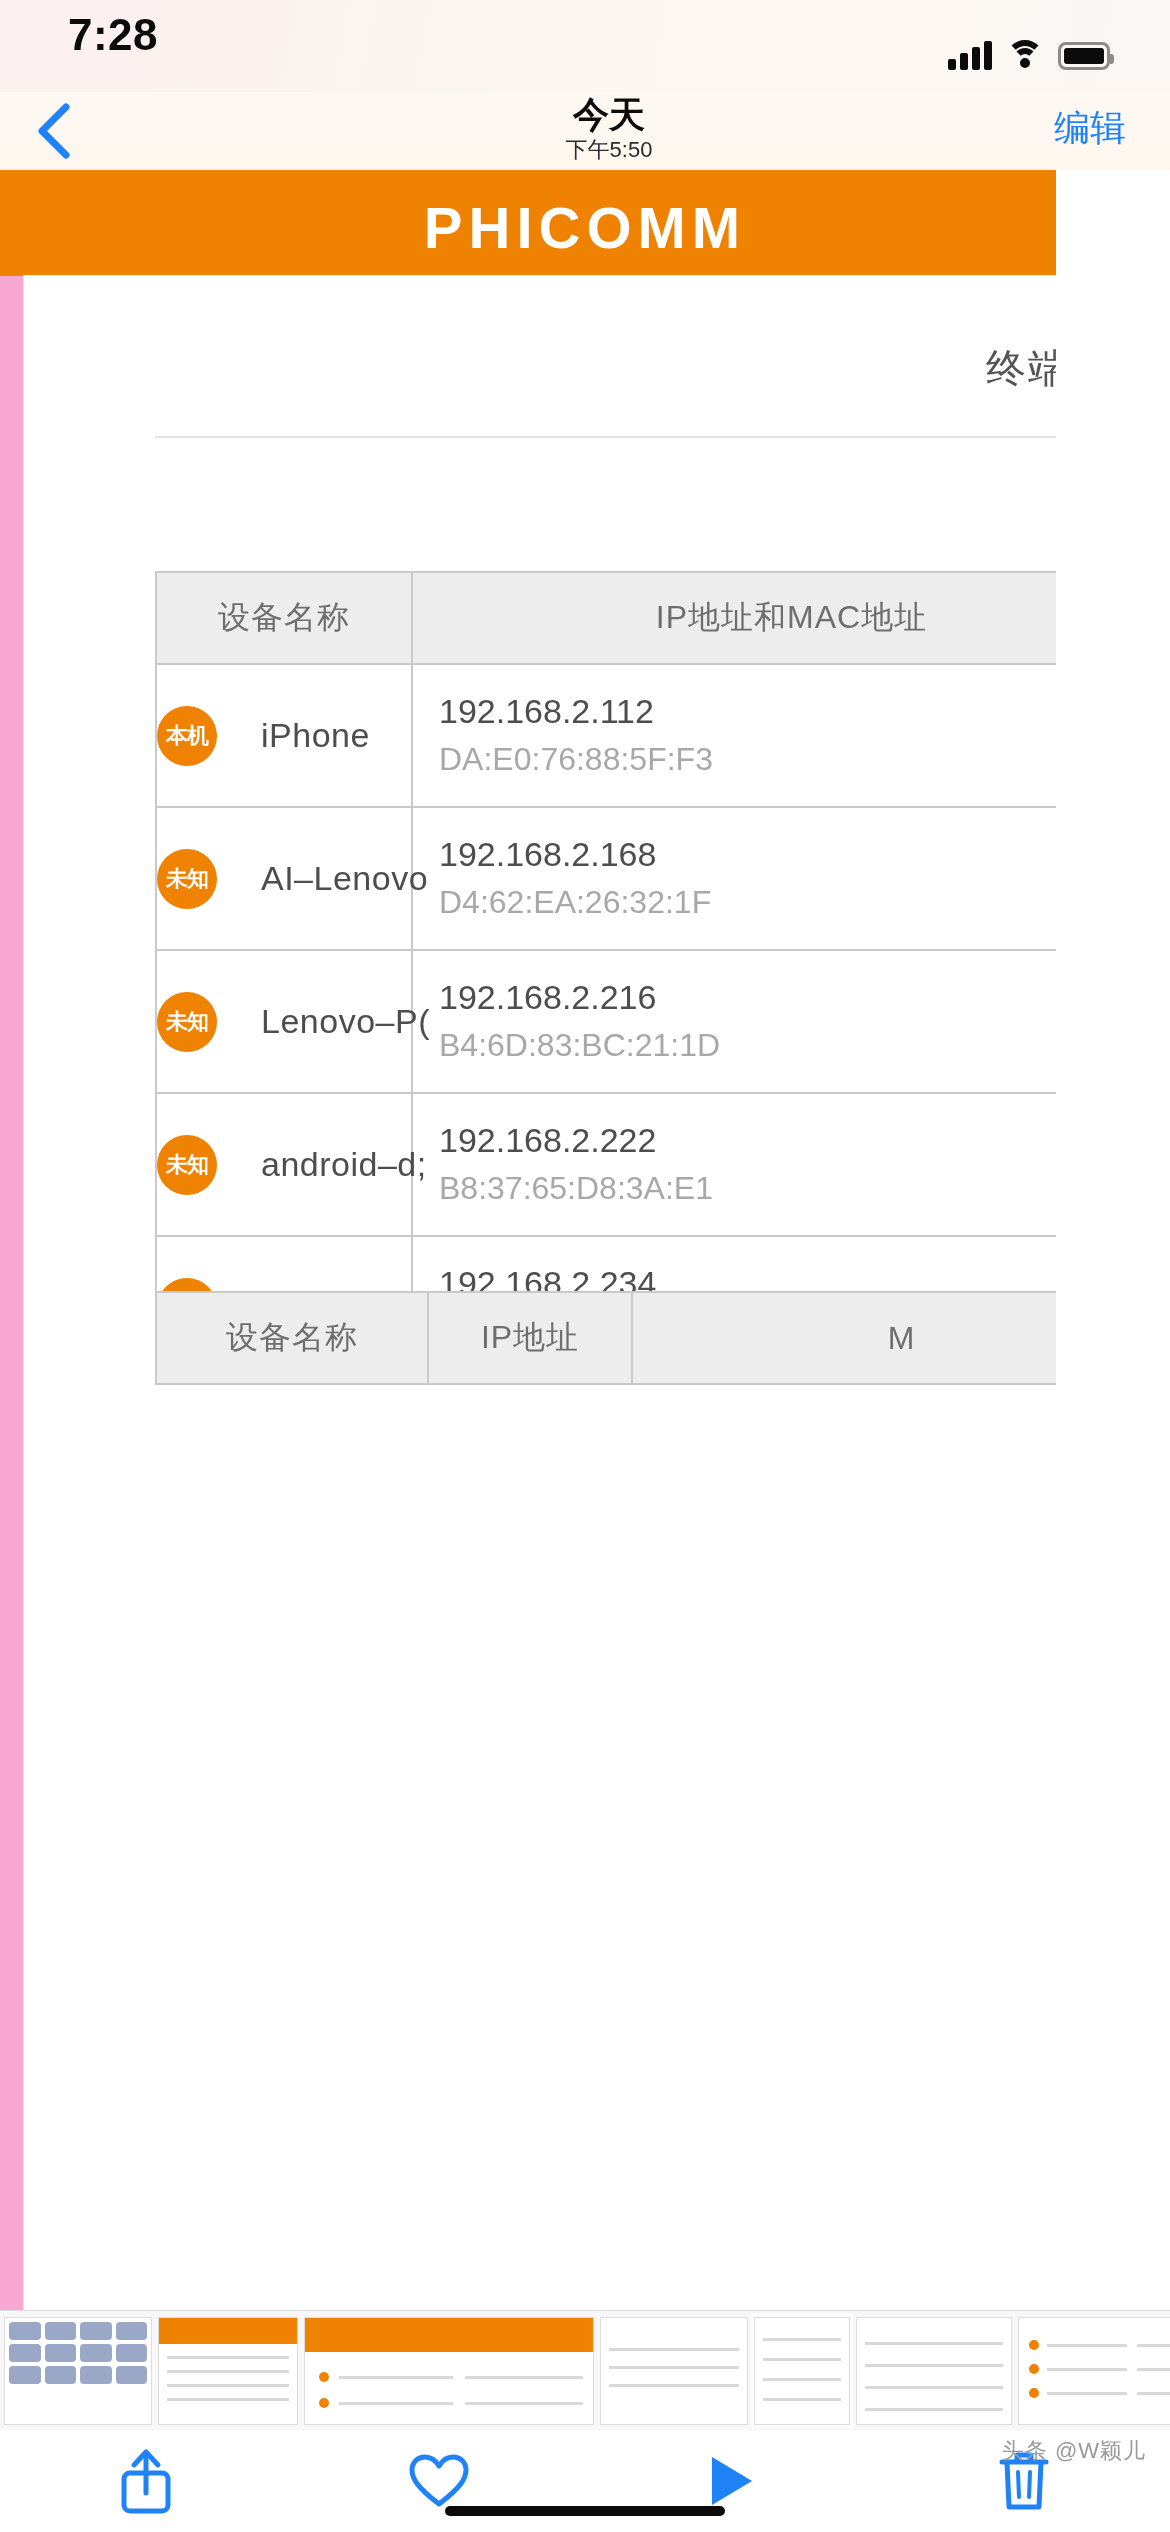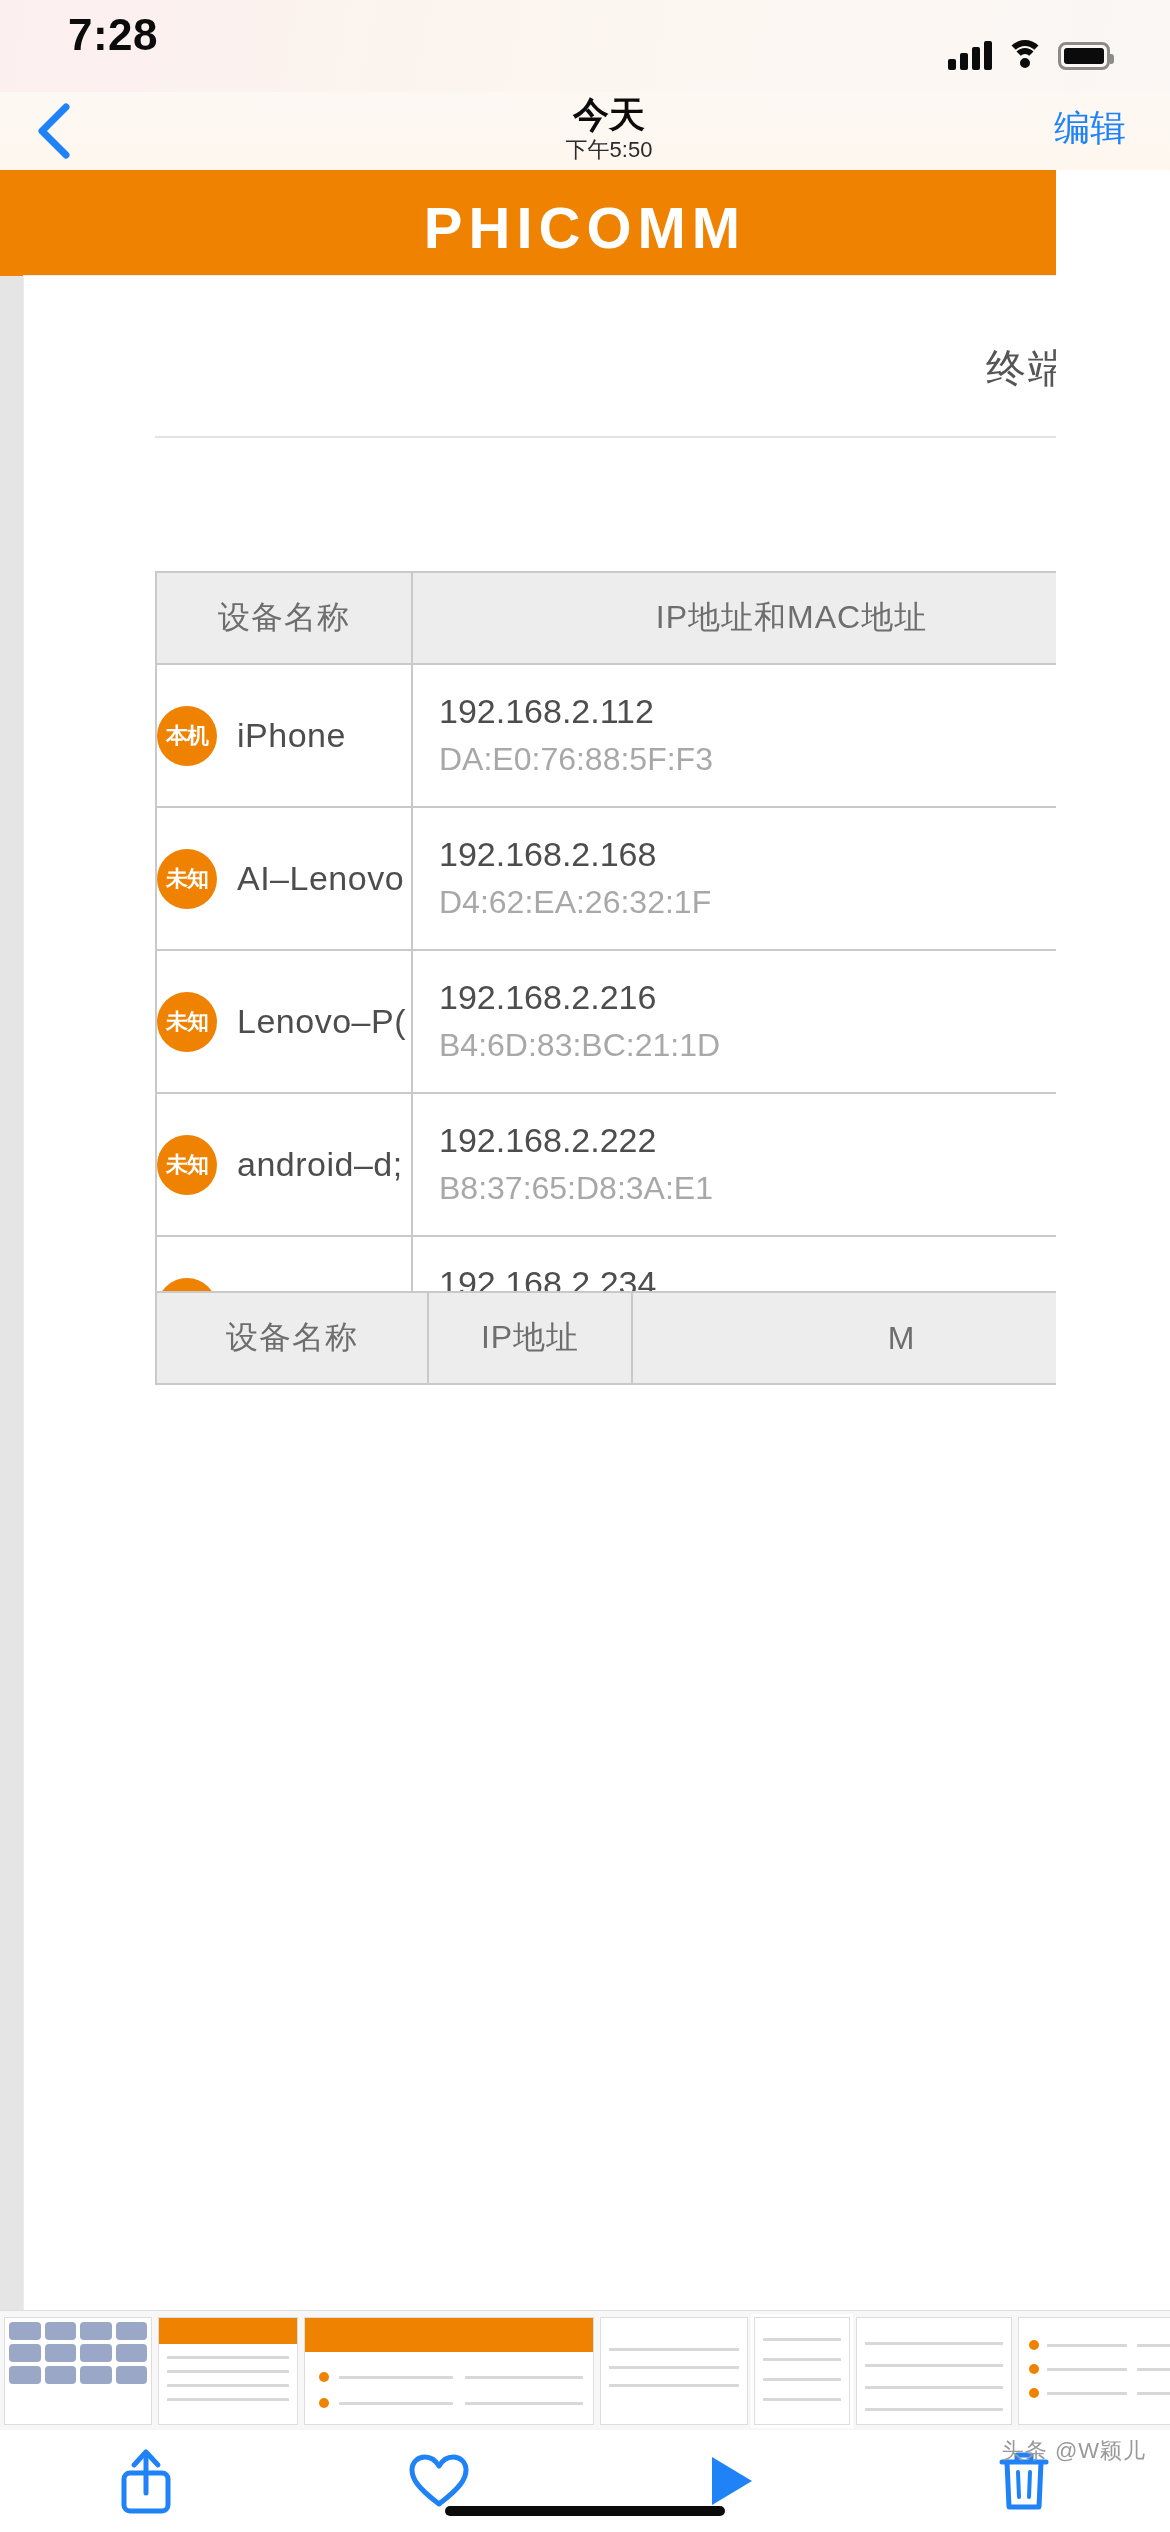--- a/index.html
+++ b/index.html
@@ -59,21 +59,21 @@
   .nav-title { font-size: 36px; font-weight: 600; color: #0b0b0b; line-height: 42px; }
   .nav-sub { font-size: 22px; color: #2b2b2b; line-height: 32px; margin-top: -2px; }
   .nav-edit {
     position: absolute; right: 44px; top: 12px;
     font-size: 36px; color: #1f82f7; font-weight: 400;
   }
 
   
   .photo {
     position: absolute; top: 170px; left: 0; width: 1056px; height: 2140px;
-    background: #e5e5e5; overflow: hidden;
+    background: #f9a8d4; overflow: hidden;
   }
 
   
   .ph-header {
     position: absolute; top: 0; left: 0; width: 1170px; height: 106px;
     background: #ef8200;
   }
   .ph-logo {
     position: absolute; left: 0; right: 0; top: 24px; text-align: center;
     font-size: 58px; font-weight: 700; color: #ffffff;
@@ -128,21 +128,21 @@
   .tbl td.name-cell { height: 143px; }
   .namewrap { display: flex; align-items: center; gap: 20px; }
   .badge {
     flex: 0 0 auto; width: 60px; height: 60px; border-radius: 50%;
     background: #ef8200; color: #fff; display: flex; align-items: center;
     justify-content: center; font-size: 22px; letter-spacing: -1px;
     font-weight: 600; overflow: hidden;
   }
   .badge.apple { font-size: 0; position: relative; }
   .badge.apple svg { width: 36px; height: 40px; display: block; }
-  .dev-name { font-size: 34px; color: #4d4d4d; white-space: nowrap; letter-spacing: 0.5px; }
+  .dev-name { font-size: 34px; color: #4d4d4d; white-space: nowrap; letter-spacing: 0.5px; margin-left: 24px; }
   .tbl td.ip-cell { padding-left: 26px; height: 143px; }
   .ipaddr { font-size: 34px; color: #4d4d4d; line-height: 1.25; }
   .macaddr { font-size: 32px; color: #a8a8a8; line-height: 1.3; margin-top: 6px; }
 
   
   .filmstrip {
     position: absolute; left: 0; top: 2310px; width: 1170px; height: 120px;
     background: #f7f7f7; border-top: 1px solid #dedede;
     display: flex; align-items: center; gap: 6px; padding: 0 4px; overflow: hidden;
   }

